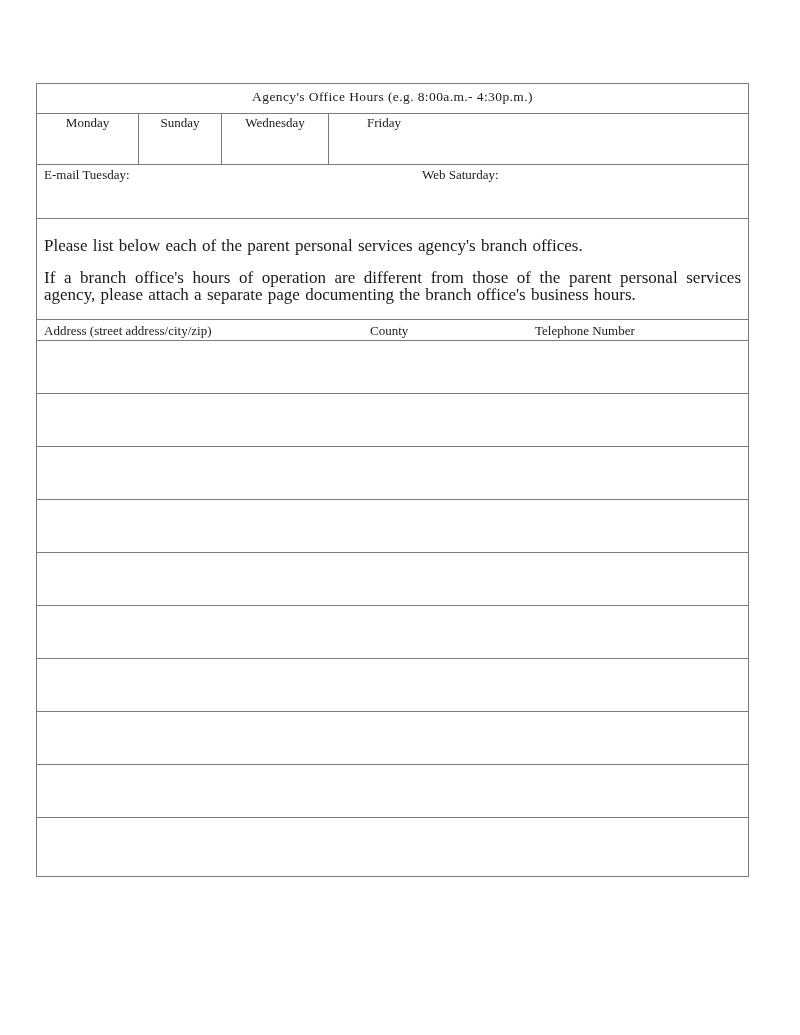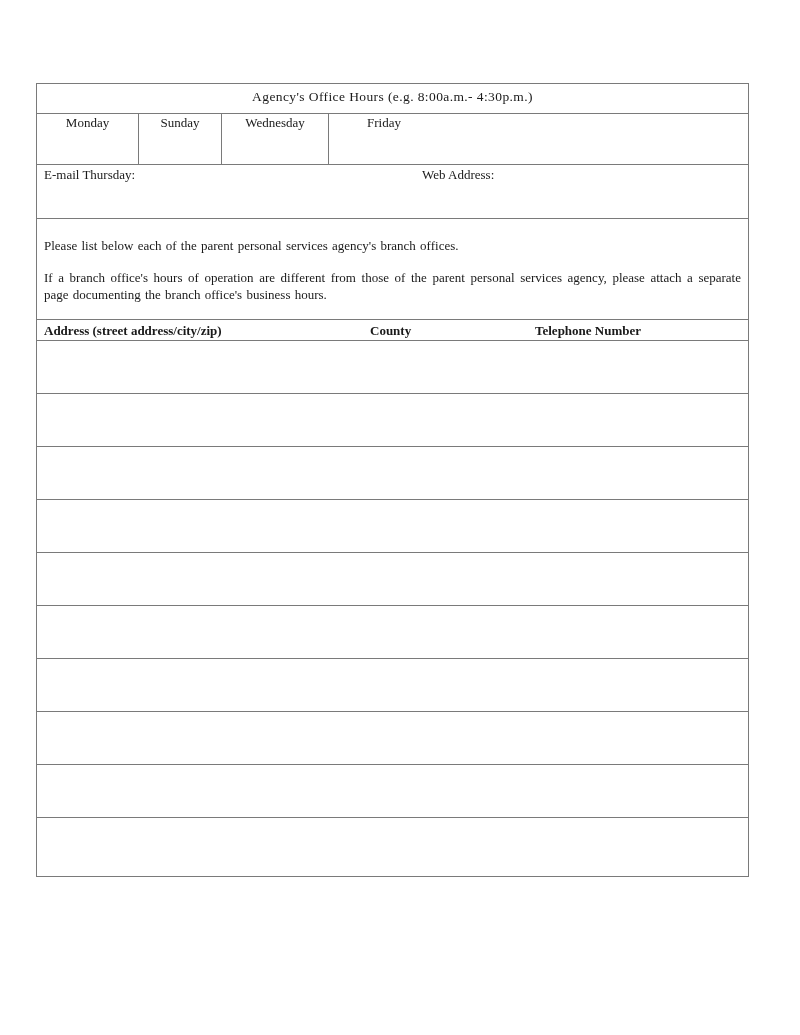--- a/index.html
+++ b/index.html
@@ -8,45 +8,45 @@
     .row { border-bottom: 1px solid #7a7a7a; box-sizing: border-box; position: relative; }
     .row:last-child { border-bottom: none; }
     .title-row { height: 30px; text-align: center; font-size: 13.5px; letter-spacing: 0.4px; line-height: 26px; }
     .days-row { height: 51px; display: flex; }
     .day { border-right: 1px solid #7a7a7a; box-sizing: border-box; text-align: center; font-size: 13px; padding-top: 2px; line-height: 14px; }
     .day:last-child { border-right: none; }
     .contact-row { height: 54px; font-size: 13px; }
     .contact-row .email { position: absolute; left: 7px; top: 2px; }
     .contact-row .web { position: absolute; left: 385px; top: 2px; }
     .section-row { height: 20px; font-size: 13.5px; letter-spacing: 0.5px; padding-left: 7px; line-height: 19px; }
-    .instr-row { height: 101px; font-size: 13px; padding: 18px 7px 0 7px; box-sizing: border-box; line-height: 17px; }
+    .instr-row { height: 101px; font-size: 17px; padding: 18px 7px 0 7px; box-sizing: border-box; line-height: 17px; }
     .instr-row p { margin: 0 0 15px 0; word-spacing: 1px; }
     .instr-row p.p2 { margin: 0; text-align: justify; }
     .header-row { height: 21px; font-size: 13px; line-height: 19px; }
-    .header-row span { position: absolute; top: 1px; font-weight: bold; }
+    .header-row span { position: absolute; top: 1px; }
     .entry-row { height: 53px; }
     .entry-row.last { height: 58px; }
   </style>
 </head>
 <body>
 
 <div class="form">
 
   <div class="row title-row">Agency's Office Hours (e.g. 8:00a.m.- 4:30p.m.)</div>
 
   <div class="row days-row">
     <div class="day" style="width:102px"><span>Monday</span></div>
     <div class="day" style="width:83px"><span>Sunday</span></div>
     <div class="day" style="width:107px"><span>Wednesday</span></div>
     <div class="day" style="width:110px"><span>Friday</span></div>
   </div>
 
   <div class="row contact-row">
-    <span class="email">E-mail Thursday:</span>
-    <span class="web">Web Address:</span>
+    <span class="email">E-mail Tuesday:</span>
+    <span class="web">Web Saturday:</span>
   </div>
 
 
   <div class="row instr-row">
     <p>Please list below each of the parent personal services agency's branch offices.</p>
     <p class="p2">If a branch office's hours of operation are different from those of the parent personal services agency, please attach a separate page documenting the branch office's business hours.</p>
   </div>
 
   <div class="row header-row">
     <span style="left:7px">Address (street address/city/zip)</span>

